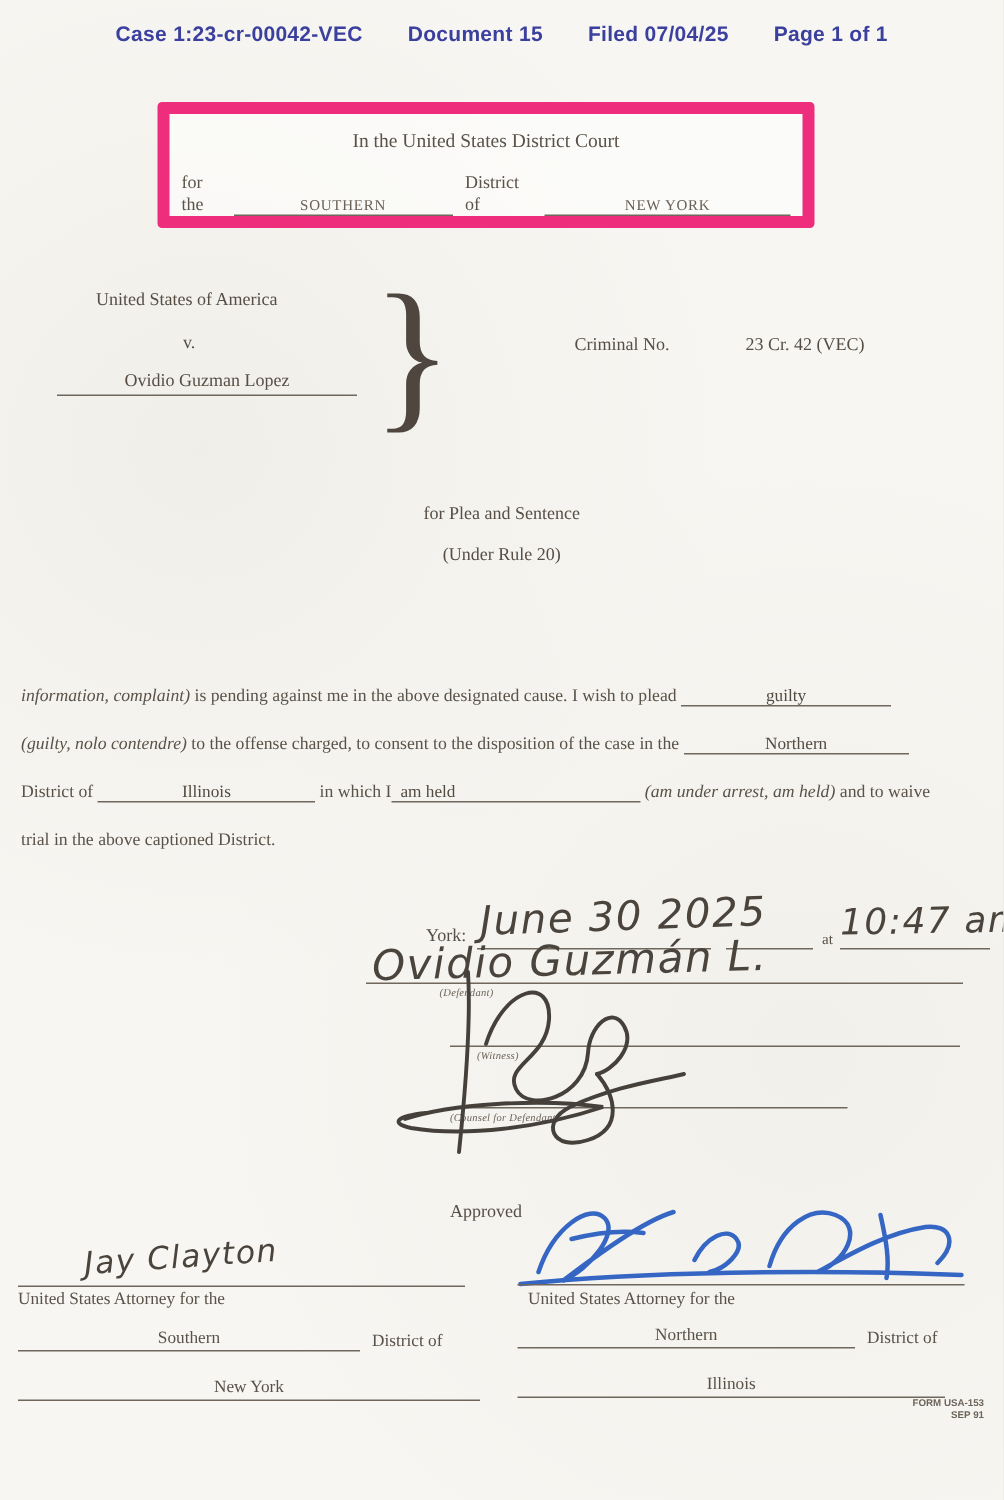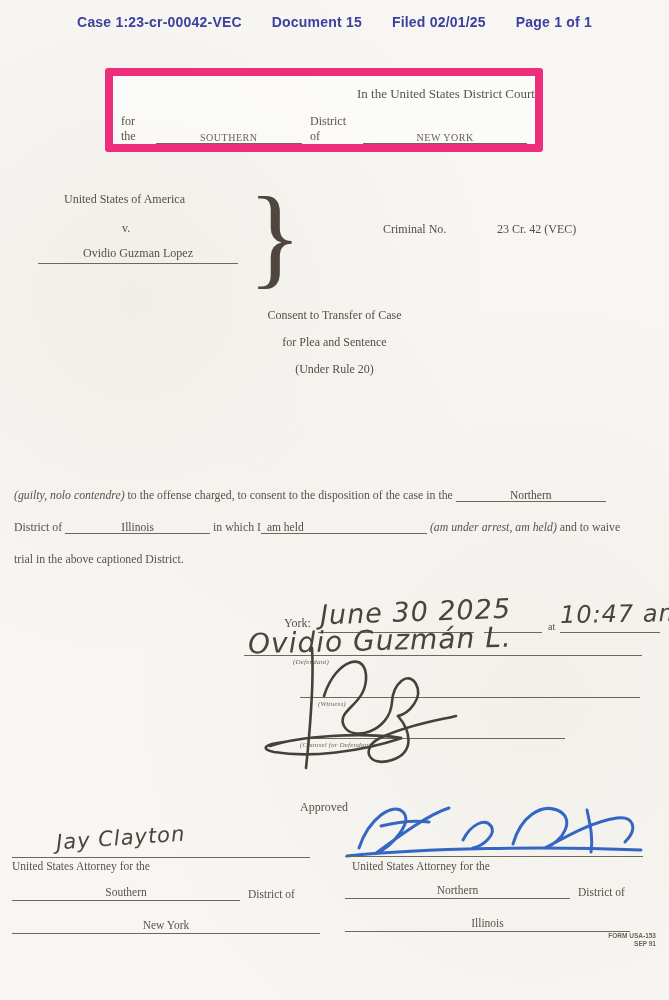--- a/index.html
+++ b/index.html
@@ -19,21 +19,21 @@
     top:14px;left:0;width:669px;display:flex;justify-content:center;gap:30px;
     font-family:"Liberation Sans", sans-serif;font-size:14px;font-weight:600;
     color:#3b3f9e;letter-spacing:.2px;
   }
   
   .court-box{
     top:68px;left:105px;width:438px;height:84px;
     border:8px solid #ee2d7d;border-radius:3px;background:rgba(255,255,255,.55);
     box-sizing:border-box;
   }
-  .court-line1{top:10px;left:0;width:100%;text-align:right;font-size:13px;color:#5b5349;}
+  .court-line1{top:10px;left:0;width:100%;text-align:center;font-size:13px;color:#5b5349;}
   .court-line2{top:38px;left:8px;width:406px;font-size:12px;color:#5b5349;display:flex;align-items:flex-end;}
   .blank{display:inline-block;border-bottom:1.2px solid #6f665c;text-align:center;vertical-align:baseline;}
   .smallcaps{font-size:10px;letter-spacing:.5px;color:#6a6157;}
   
   .serif12{font-size:12px;}
   .brace{font-size:112px;line-height:86px;font-weight:400;color:#4f473f;font-family:"Liberation Serif",serif;}
   
   .bodyline{left:14px;width:642px;font-size:11.8px;color:#5a5248;white-space:nowrap;}
   .it{font-style:italic;}
   .fill{font-size:11.5px;color:#534b42;}
@@ -49,45 +49,49 @@
   svg.scribble{pointer-events:none;}
 </style>
 </head>
 <body>
 
 <div class="page">
 
   <div class="abs ecf-header">
     <span>Case 1:23-cr-00042-VEC</span>
     <span>Document 15</span>
-    <span>Filed 02/01/25</span>
+    <span>Filed 07/04/25</span>
     <span>Page 1 of 1</span>
   </div>
 
   <div class="abs court-box">
     <div class="abs court-line1">In the United States District Court</div>
     <div class="abs court-line2">
       <span>for the</span>
       <span class="blank smallcaps" style="width:152px;margin-left:4px;">SOUTHERN</span>
       <span style="margin-left:8px;">District of</span>
       <span class="blank smallcaps" style="width:170px;margin-left:6px;">NEW YORK</span>
     </div>
   </div>
 
   <div class="abs serif12" style="top:192px;left:64px;">United States of America</div>
   <div class="abs serif12" style="top:221px;left:122px;">v.</div>
   <div class="abs" style="top:246px;left:38px;width:200px;text-align:center;font-size:12px;border-bottom:1.2px solid #6f665c;padding-bottom:2px;">Ovidio Guzman Lopez</div>
   <div class="abs brace" style="top:193px;left:248px;">}</div>
   <div class="abs serif12" style="top:222px;left:383px;">Criminal No.</div>
   <div class="abs serif12" style="top:222px;left:497px;">23 Cr. 42 (VEC)</div>
 
-  <div class="abs serif12" style="top:308px;left:0;width:669px;text-align:center;">Consent to Transfer of Case</div>
   <div class="abs serif12" style="top:335px;left:0;width:669px;text-align:center;">for Plea and Sentence</div>
   <div class="abs serif12" style="top:362px;left:0;width:669px;text-align:center;">(Under Rule 20)</div>
 
+  <div class="abs bodyline" style="top:456px;">
+    <span class="it">information, complaint)</span>
+    <span>is pending against me in the above designated cause.  I wish to plead</span>
+    <span class="blank fill" style="width:140px;">guilty</span>
+  </div>
   <div class="abs bodyline" style="top:488px;font-family:Liberation Serif, serif;">
     <span class="it">(guilty, nolo contendre)</span>
     <span>to the offense charged, to consent to the disposition of the case in the</span>
     <span class="blank fill" style="width:150px;">Northern</span>
   </div>
   <div class="abs bodyline" style="top:520px;">
     <span>District of</span>
     <span class="blank fill" style="width:145px;">Illinois</span>
     <span>in which I</span><span class="blank fill" style="width:160px;text-align:left;padding-left:6px;">am held</span>
     <span class="it">(am under arrest, am held)</span>

